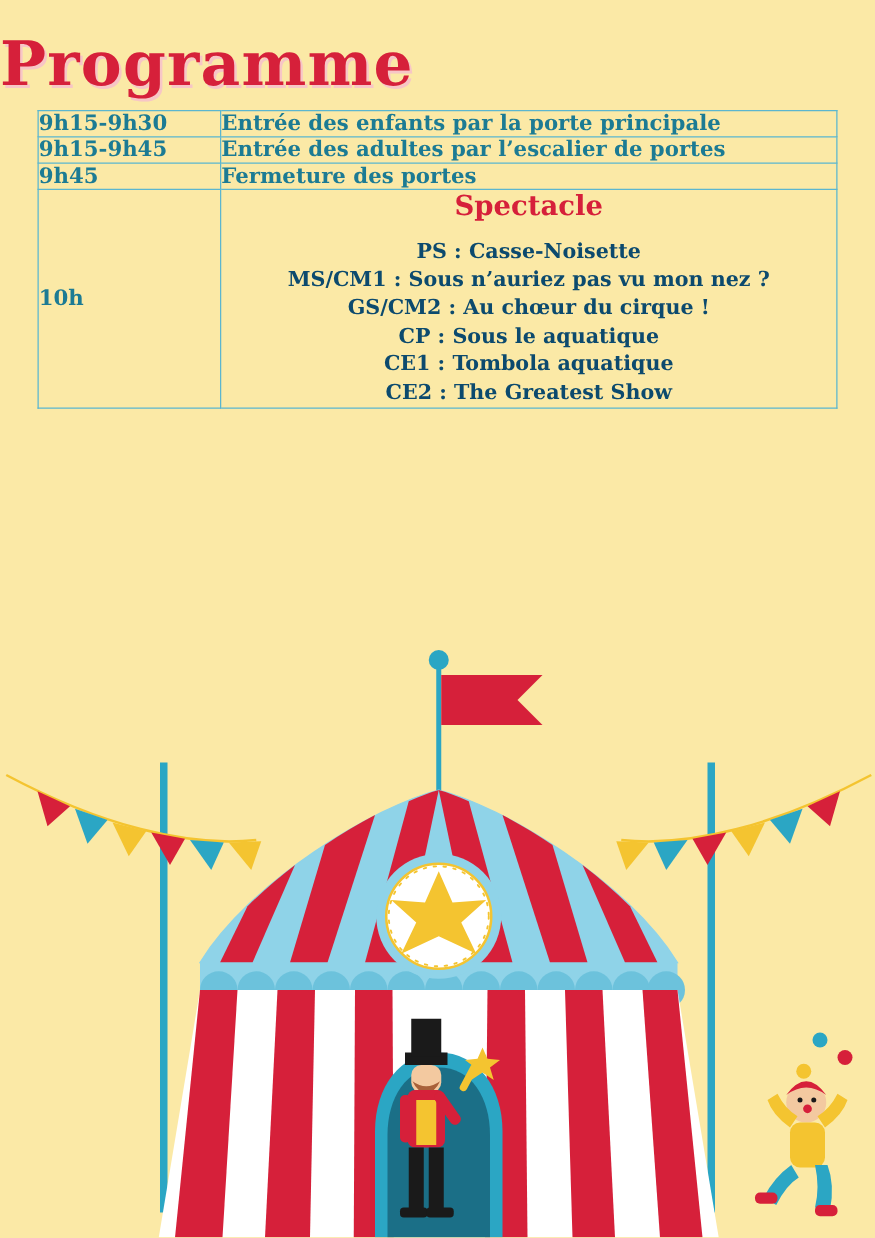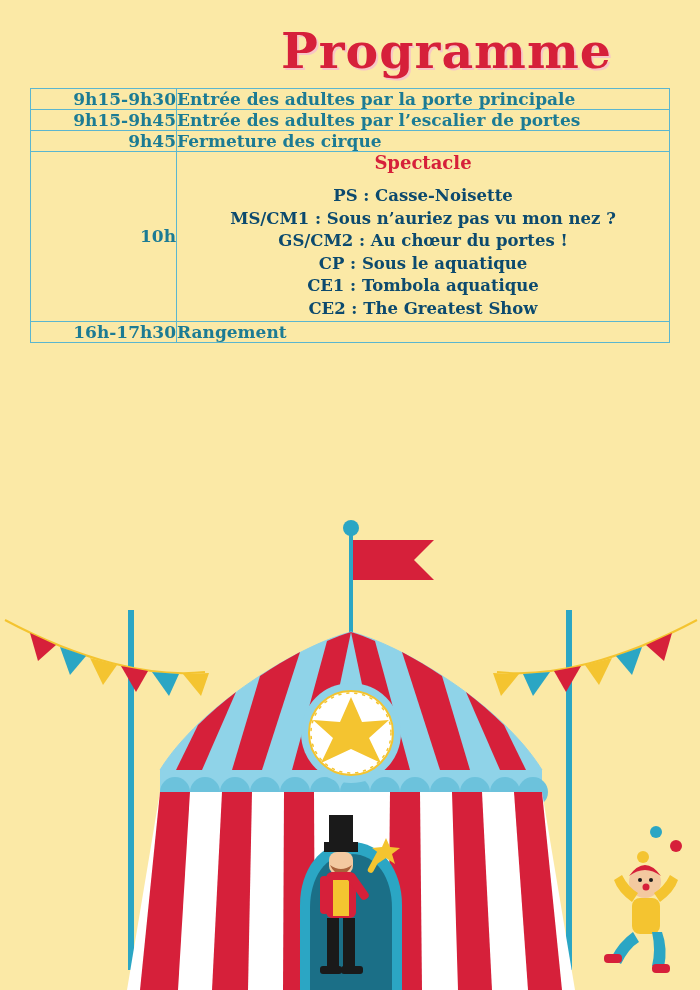--- a/index.html
+++ b/index.html
@@ -20,21 +20,21 @@
     height: 990px;
     overflow: hidden;
   }
 
   
   .title {
     position: absolute;
     top: 22px;
     left: 0;
     width: 612px;
-    text-align: right;
+    text-align: left;
     font-family: "DejaVu Serif", serif;
     font-weight: bold;
     font-size: 49px;
     letter-spacing: 1px;
     color: #d6203a;
     text-shadow: 2px 2px 0 #f7c6c6;
   }
 
   
   .schedule {
@@ -45,42 +45,42 @@
     border-collapse: collapse;
     table-layout: fixed;
   }
   .schedule td {
     border: 1.5px solid #5bb6cf;
     padding: 0;
     vertical-align: middle;
   }
   .col-time {
     width: 145px;
-    text-align: right;
+    text-align: left;
     color: #1c7b94;
     font-weight: bold;
     font-size: 17px;
     font-family: "DejaVu Serif", serif;
     padding: 11px 4px;
   }
   .col-desc {
     color: #1c7b94;
     font-weight: bold;
     font-size: 17px;
     font-family: "DejaVu Serif", serif;
     padding: 11px 0 11px 18px;
   }
   .show-cell {
     text-align: center;
     padding: 12px 6px 14px 6px;
   }
   .show-head {
     color: #d6203a;
     font-weight: bold;
-    font-size: 18px;
+    font-size: 22px;
     font-family: "DejaVu Serif", serif;
     margin-bottom: 12px;
   }
   .show-line {
     color: #0c4a6e;
     font-weight: bold;
     font-size: 16.5px;
     font-family: "DejaVu Serif", serif;
     line-height: 1.37;
   }
@@ -99,45 +99,41 @@
 <body>
 
 <div id="page">
 
   <div class="title">Programme</div>
 
   <table class="schedule">
     <tbody>
       <tr>
         <td class="col-time">9h15-9h30</td>
-        <td class="col-desc">Entrée des adultes par la porte principale</td>
+        <td class="col-desc">Entrée des enfants par la porte principale</td>
       </tr>
       <tr>
         <td class="col-time">9h15-9h45</td>
         <td class="col-desc">Entrée des adultes par l’escalier de portes</td>
       </tr>
       <tr>
         <td class="col-time">9h45</td>
-        <td class="col-desc">Fermeture des cirque</td>
+        <td class="col-desc">Fermeture des portes</td>
       </tr>
       <tr>
         <td class="col-time">10h</td>
         <td class="show-cell">
           <div class="show-head">Spectacle</div>
           <div class="show-line">PS : Casse-Noisette</div>
           <div class="show-line">MS/CM1 : Sous n’auriez pas vu mon nez ?</div>
-          <div class="show-line">GS/CM2 : Au chœur du portes !</div>
+          <div class="show-line">GS/CM2 : Au chœur du cirque !</div>
           <div class="show-line">CP : Sous le aquatique</div>
           <div class="show-line">CE1 : Tombola aquatique</div>
           <div class="show-line">CE2 : The Greatest Show</div>
         </td>
-      </tr>
-      <tr>
-        <td class="col-time">16h-17h30</td>
-        <td class="col-desc">Rangement</td>
       </tr>
     </tbody>
   </table>
 
   <div class="illus">
     <svg width="700" height="470" viewBox="0 0 700 470">
 
       <g>
         <rect x="349" y="12" width="4" height="100" fill="#2ba6c4"></rect>
         <circle cx="351" cy="8" r="8" fill="#2ba6c4"></circle>

